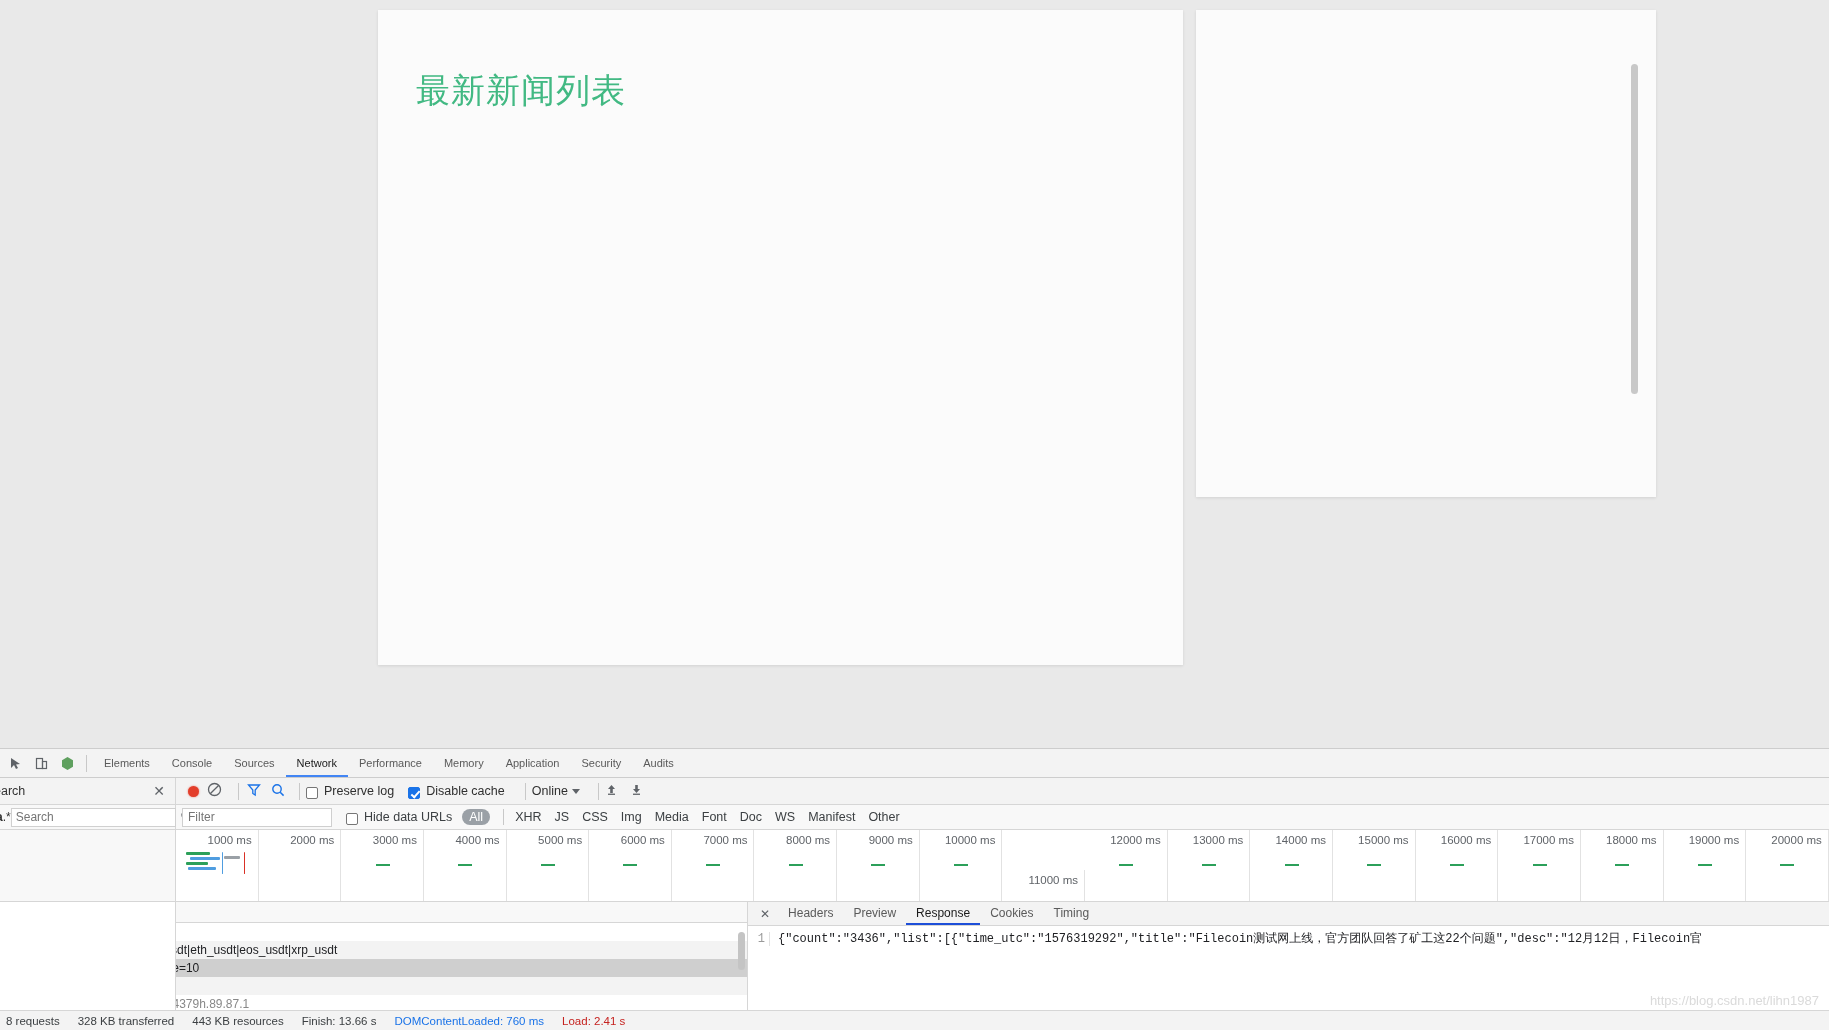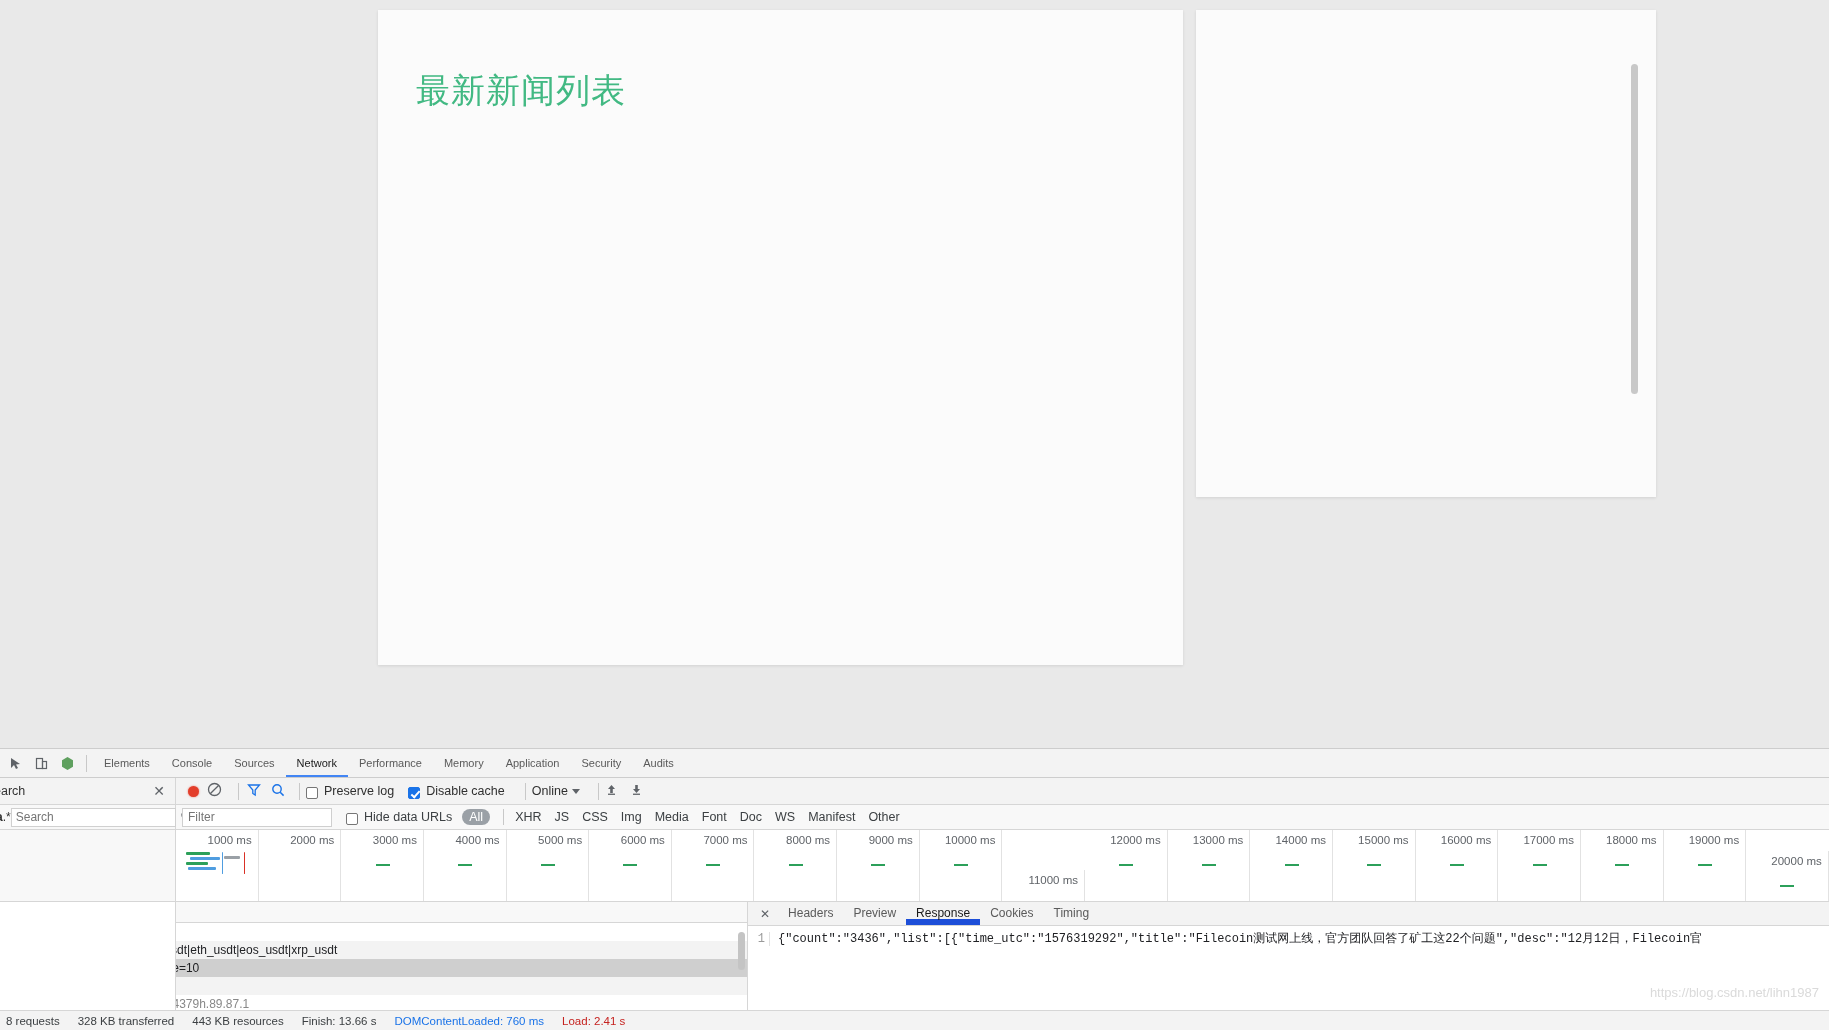--- a/index.html
+++ b/index.html
@@ -245,35 +245,35 @@
   .resp-pane { flex: 1; background: #fff; position: relative; }
   .resp-tabs {
     display: flex; align-items: center; height: 24px;
     border-bottom: 1px solid #d6d6d6; background: #f3f3f3; padding-left: 4px;
   }
   .resp-x { font-size: 12px; color: #5f6368; padding: 0 8px; cursor: pointer; }
   .resp-tab {
     font-size: 12px; color: #5a5a5a; padding: 0 10px; height: 23px;
     line-height: 23px; cursor: pointer;
   }
-  .resp-tab.sel { color: #1a1a1a; border-bottom: 6px solid #1d4ed8; }
+  .resp-tab.sel { color: #1a1a1a; border-bottom: 2px solid #1d4ed8; }
   .resp-body {
     font-family: "Liberation Mono", monospace; font-size: 12px;
     color: #202124; padding: 4px 0 0 0; white-space: nowrap; overflow: hidden;
   }
   .gutter {
     display: inline-block; width: 22px; text-align: right; color: #9a9a9a;
     margin-right: 8px; border-right: 1px solid #e2e2e2; padding-right: 4px;
   }
   .resp-hscroll {
     position: absolute; left: 30px; bottom: 10px; width: 52px; height: 9px;
     background: #c4c4c4; border-radius: 5px;
   }
   .watermark {
-    position: absolute; right: 10px; bottom: 30px;
+    position: absolute; right: 10px; bottom: 22px;
     font-size: 13px; color: #dadada; white-space: nowrap; text-align: right;
   }
   .statusbar {
     position: absolute; left: 0; bottom: 0; width: 100%; height: 20px;
     border-top: 1px solid #d6d6d6; background: #f3f3f3;
     font-size: 11.5px; color: #3c4043; display: flex; align-items: center;
     padding-left: 6px; overflow: hidden;
   }
   .sb-item { margin-right: 18px; white-space: nowrap; }
   .sb-blue { color: #1a73e8; }
@@ -549,21 +549,21 @@
               <div class="tl-dash" style="left:42%"></div>
             </div>
             <div class="tl-tick" style="width: 5%;">
               <span>18000 ms</span>
               <div class="tl-dash" style="left:42%"></div>
             </div>
             <div class="tl-tick" style="width: 5%;">
               <span>19000 ms</span>
               <div class="tl-dash" style="left:42%"></div>
             </div>
-            <div class="tl-tick" style="width: 5%; margin-top: 21px;">
+            <div class="tl-tick" style="width: 5%;">
               <span>20000 ms</span>
               <div class="tl-dash" style="left:42%"></div>
             </div>
           </div>
         <div class="tl-bars">
           <div class="bar" style="left:2px;top:0;width:24px;background:#2ca05a;"></div>
           <div class="bar" style="left:6px;top:5px;width:30px;background:#4f9de0;"></div>
           <div class="bar" style="left:2px;top:10px;width:22px;background:#2ca05a;"></div>
           <div class="bar" style="left:4px;top:15px;width:28px;background:#4f9de0;"></div>
           <div class="bar" style="left:40px;top:4px;width:16px;background:#9aa0a6;"></div>

